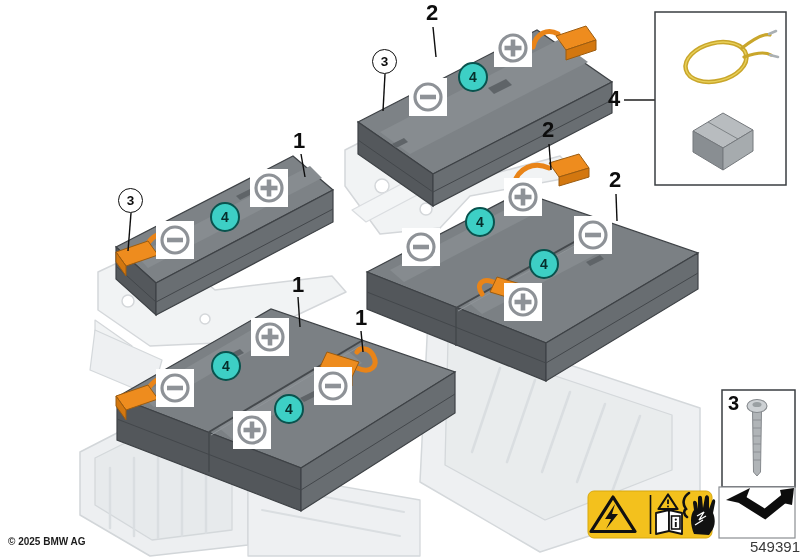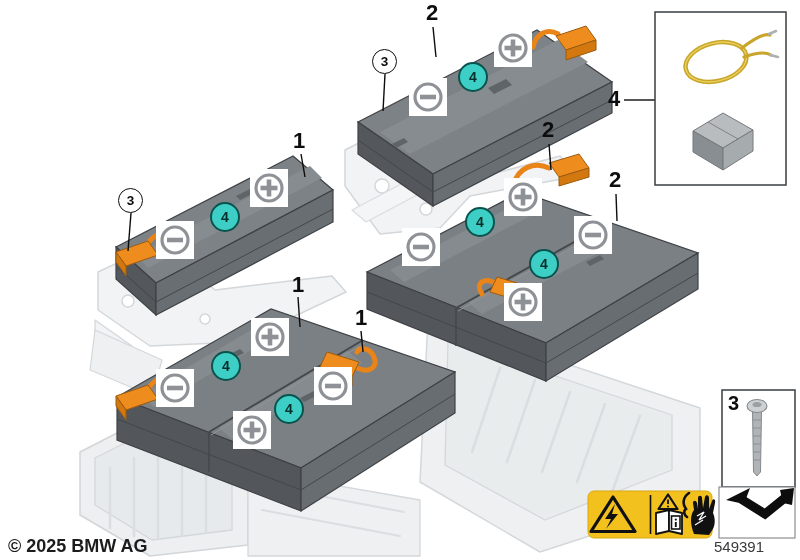--- a/index.html
+++ b/index.html
@@ -9,22 +9,22 @@
   .num{position:absolute;font-weight:bold;font-size:22px;line-height:1;color:#0d0d0d;}
   .num.small{font-size:20px;}
   .circ3{position:absolute;width:23px;height:23px;border:1.8px solid #0d0d0d;border-radius:50%;
          background:#fff;display:flex;align-items:center;justify-content:center;
          font-weight:bold;font-size:13.5px;color:#0d0d0d;}
   .teal{position:absolute;width:26px;height:26px;border:2px solid #09534e;border-radius:50%;
         background:#3DCFC5;display:flex;align-items:center;justify-content:center;
         font-weight:bold;font-size:14px;color:#062e2b;}
   .badge{position:absolute;width:38px;height:38px;background:#fff;display:flex;
          align-items:center;justify-content:center;}
-  .footer-copy{position:absolute;left:8px;top:536px;font-size:18px;font-weight:bold;color:#1c1c1c;}
-  .partnum{position:absolute;left:714px;top:538px;width:86px;text-align:left;
+  .footer-copy{position:absolute;left:8px;top:536px;font-size:10px;font-weight:bold;color:#1c1c1c;}
+  .partnum{position:absolute;left:714px;top:538px;width:86px;text-align:right;
            font-size:15px;color:#3a3a3a;}
 </style>
 </head>
 <body>
 
 <div class="stage">
 
 <svg class="art" width="800" height="560" viewBox="0 0 800 560">
 
   <g stroke-linejoin="round" stroke-linecap="round">

